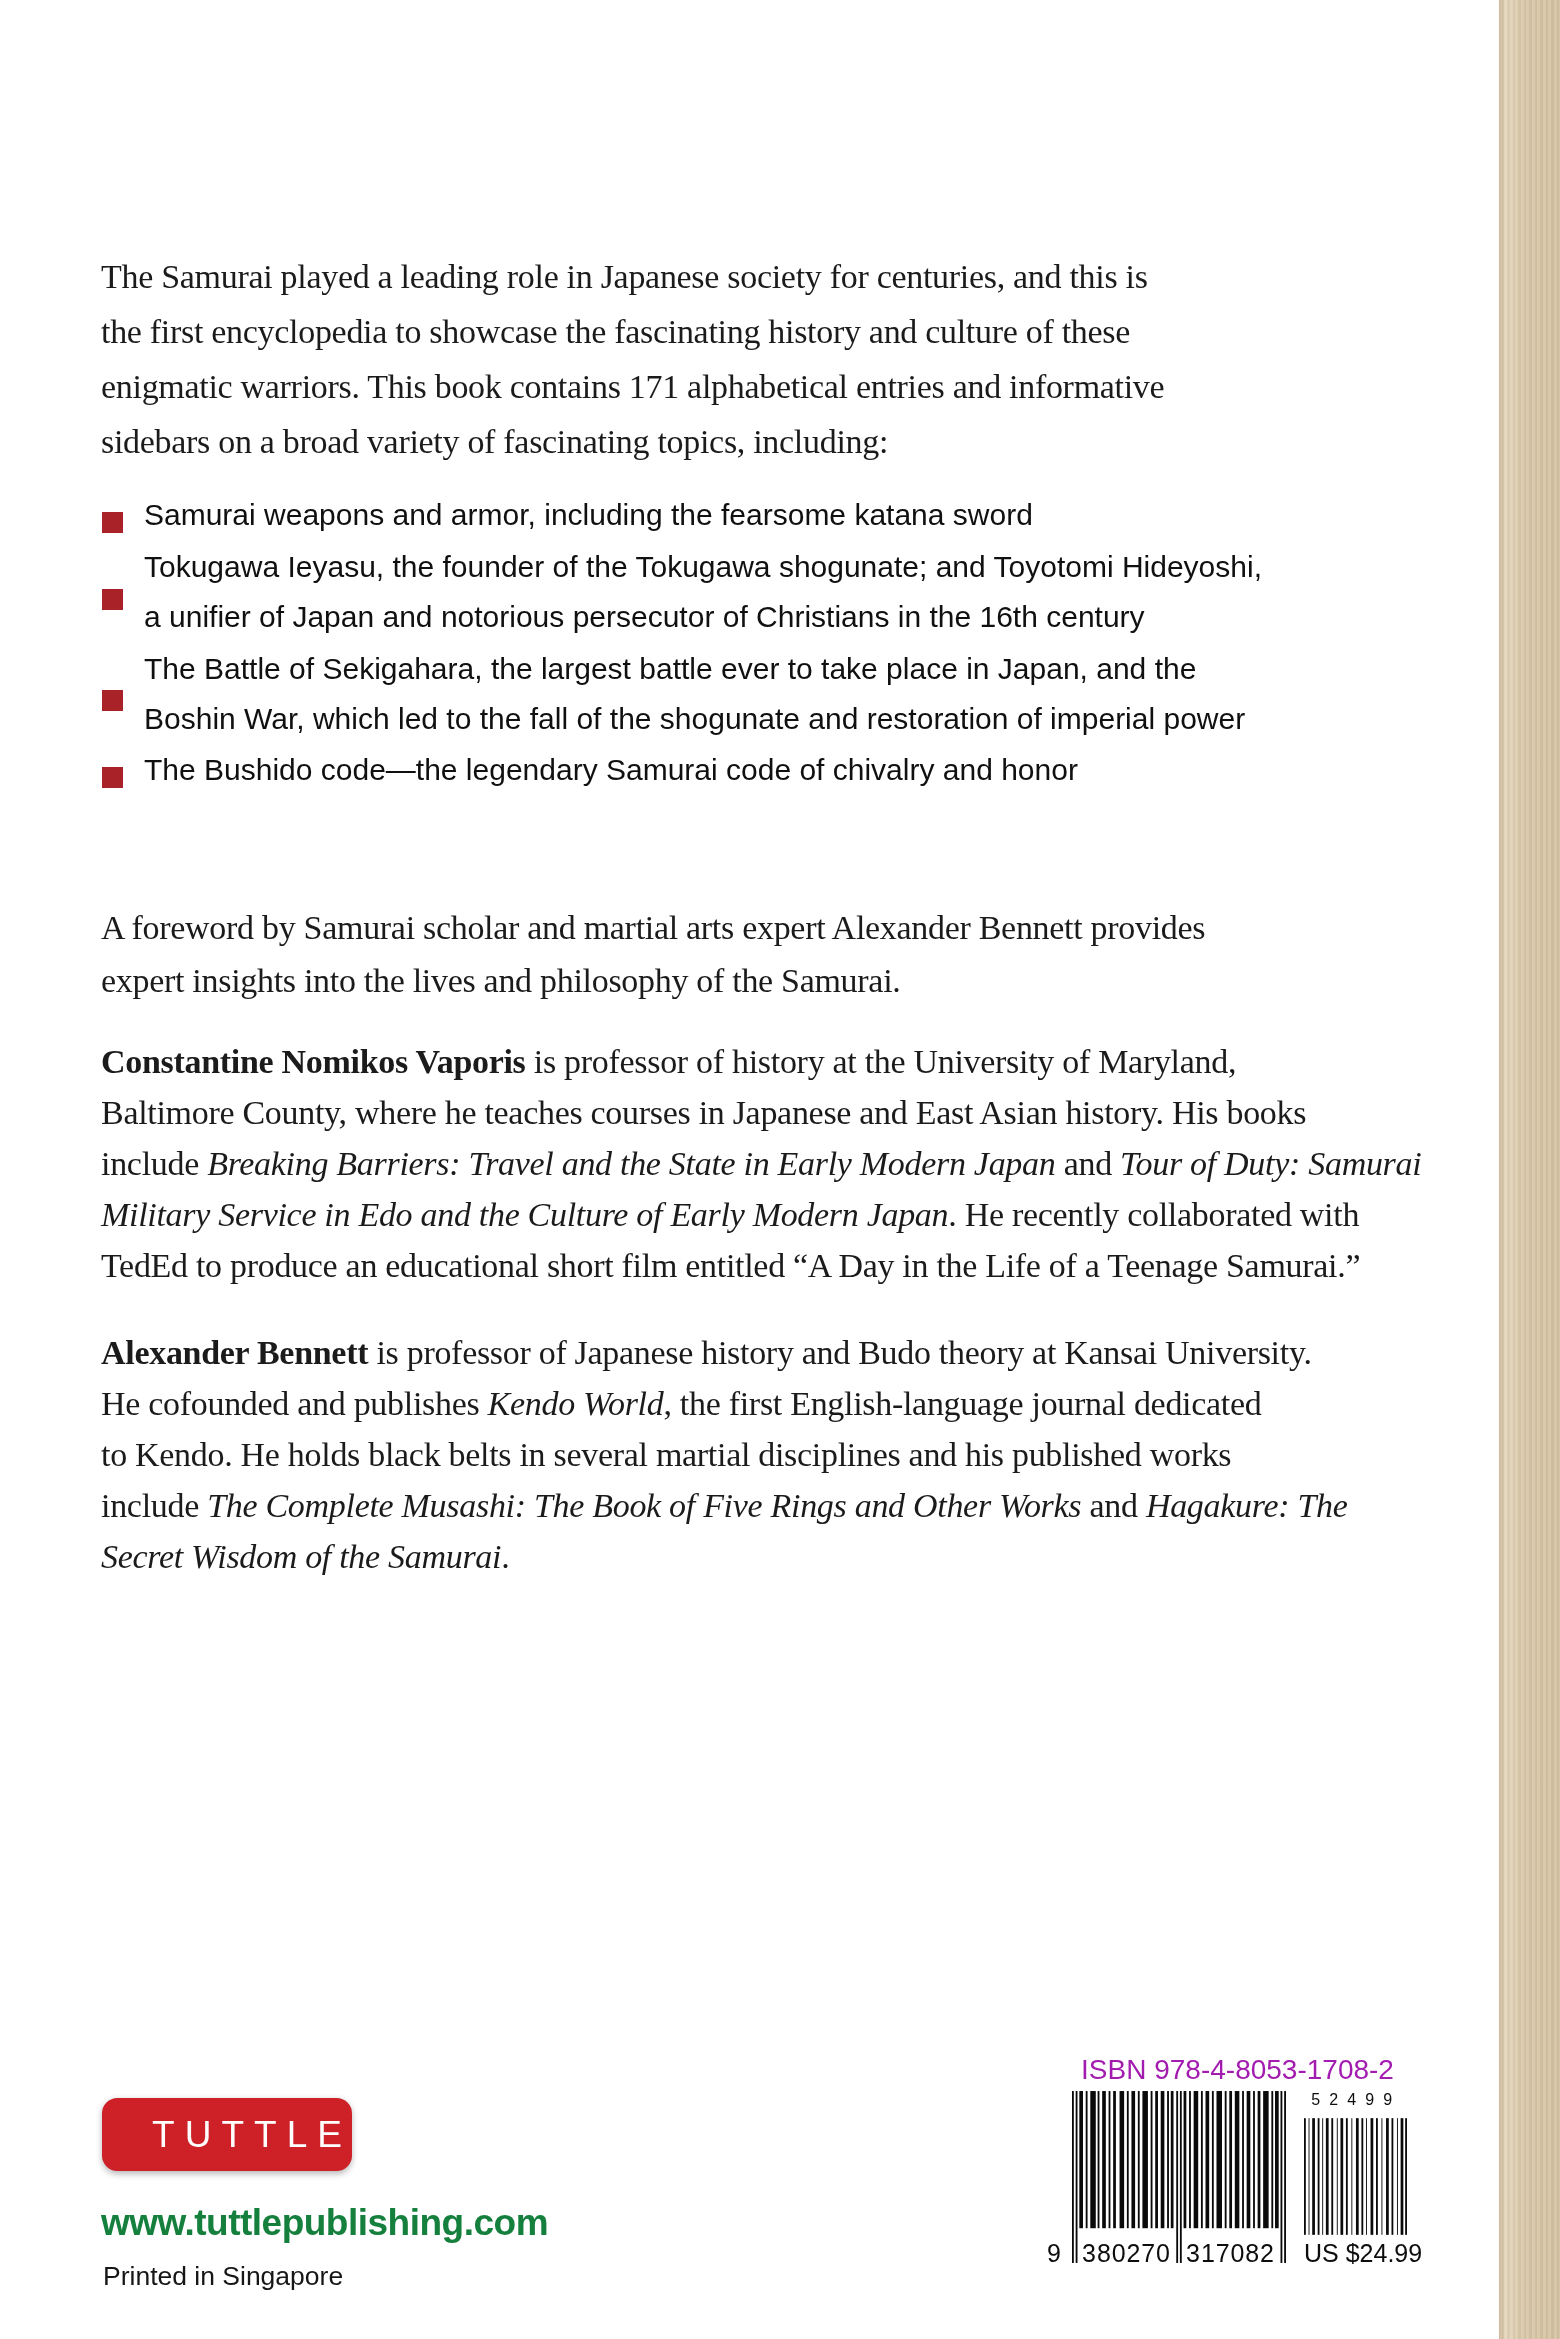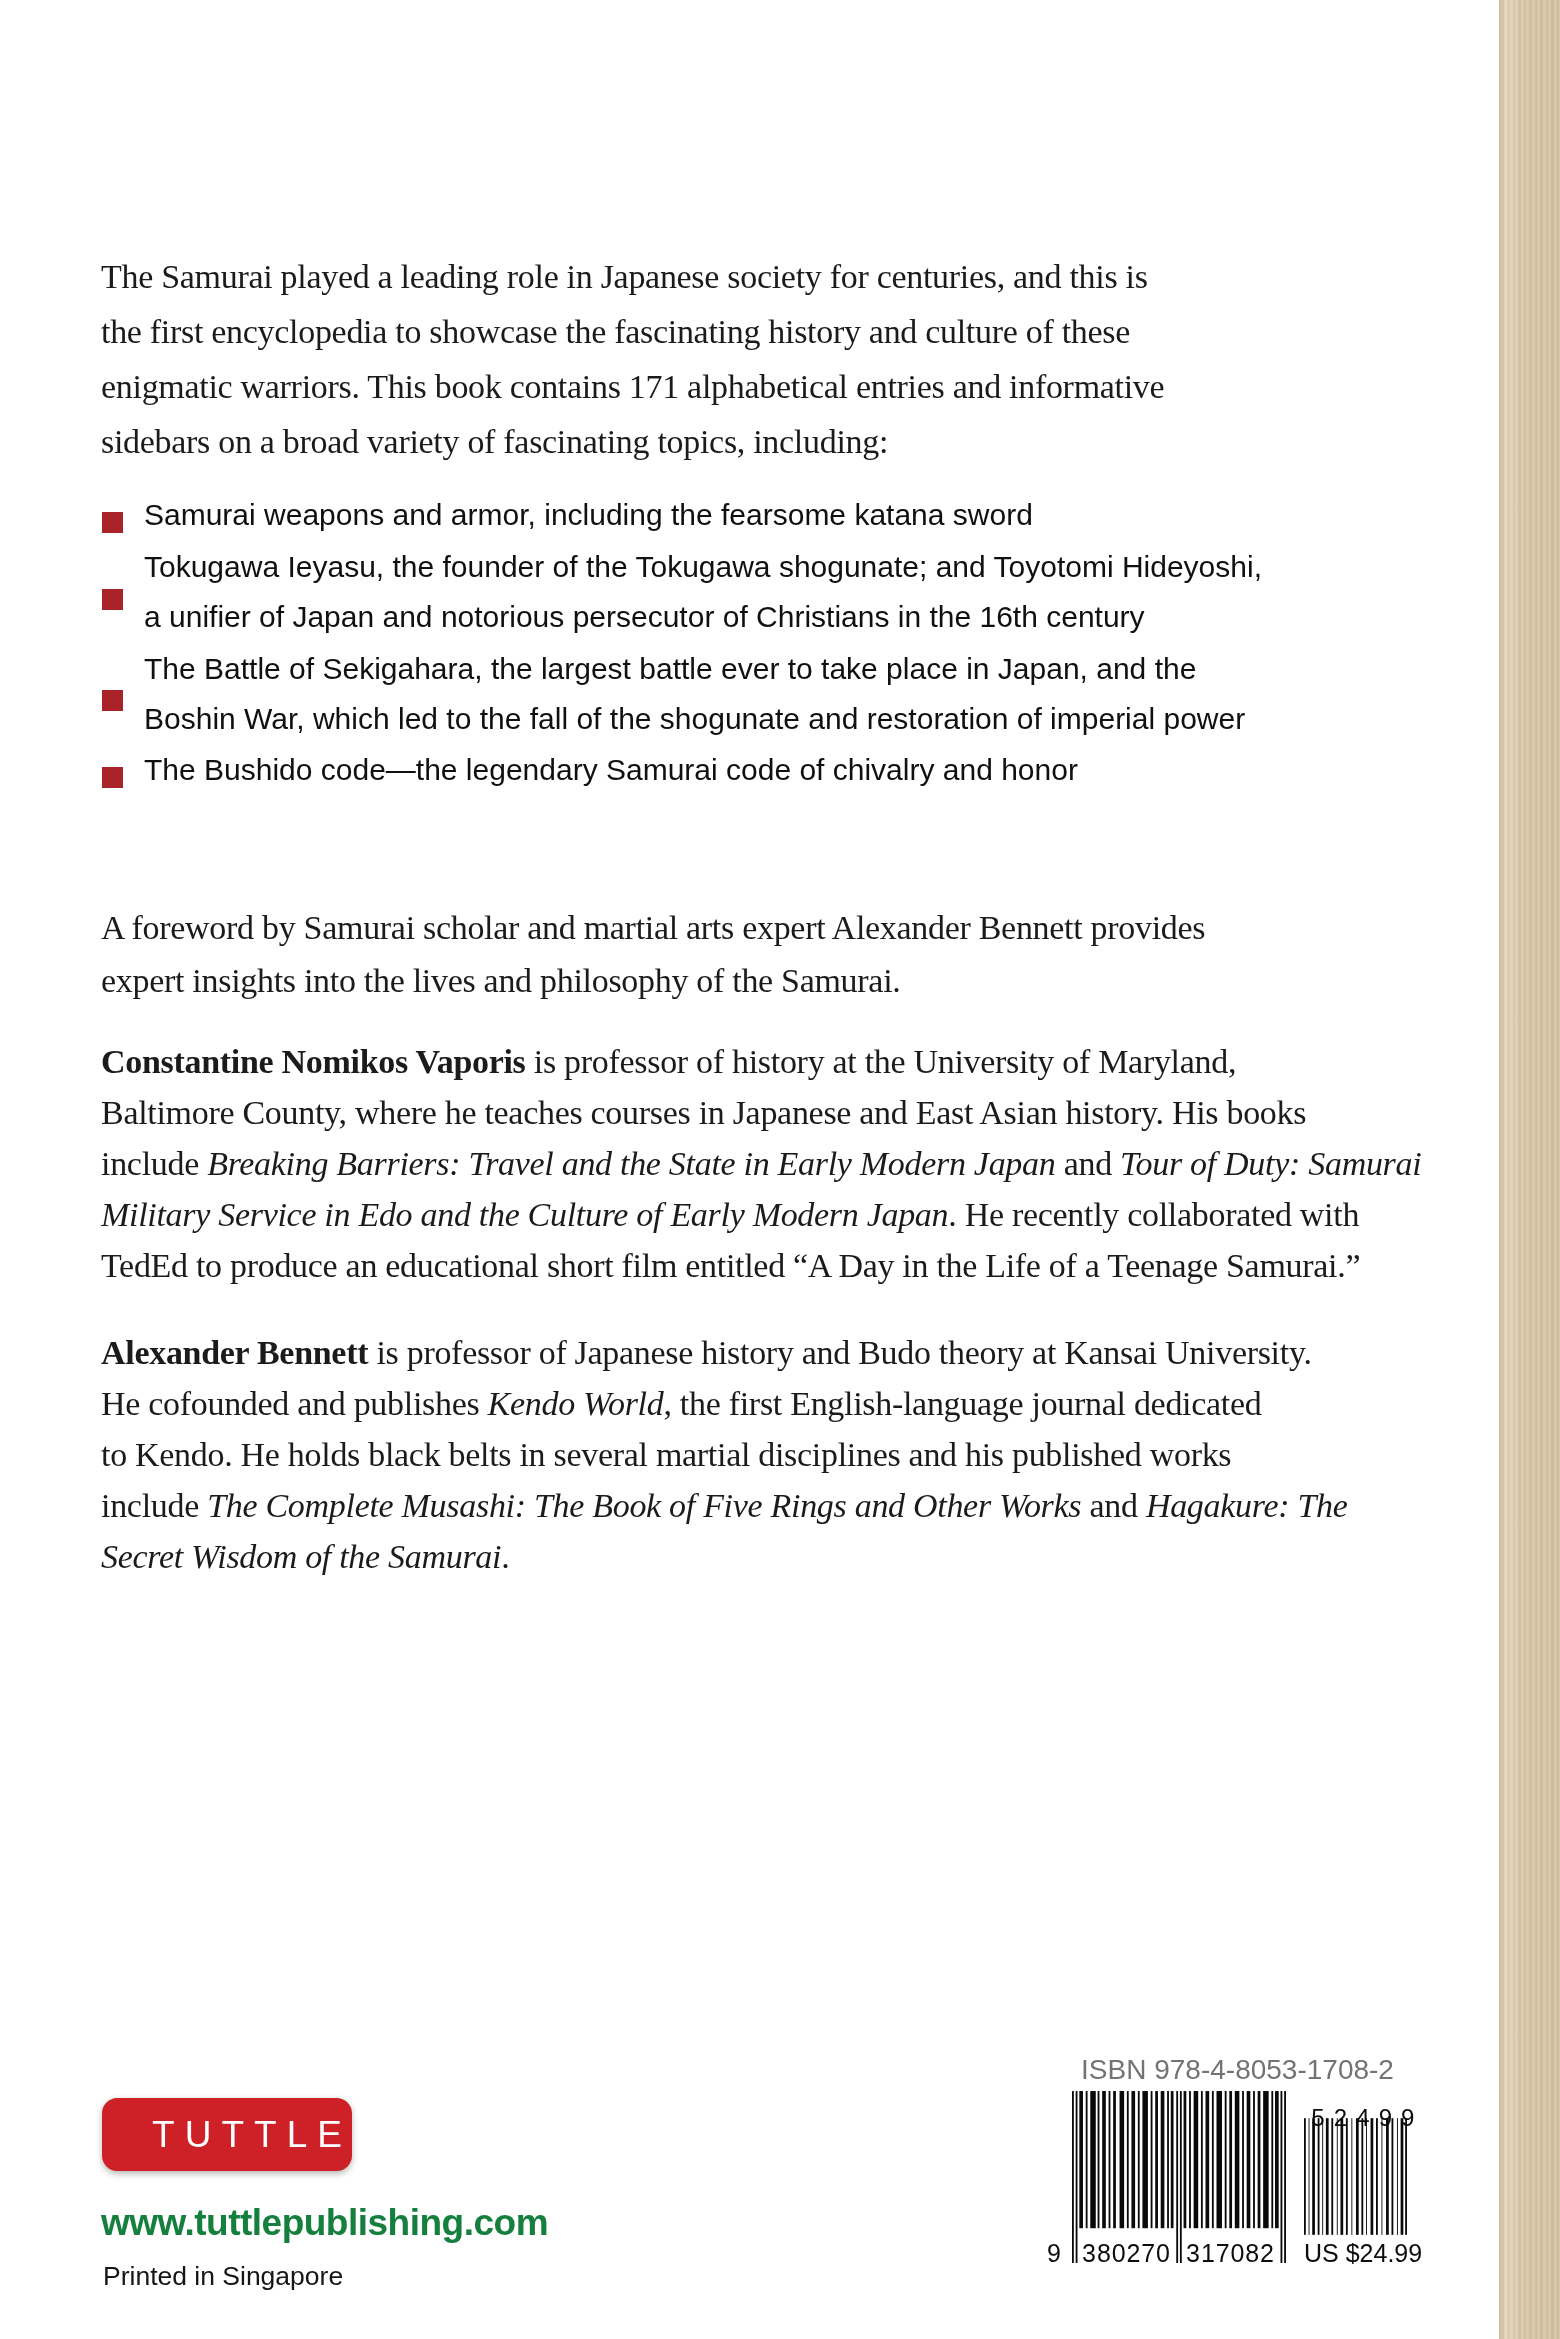--- a/index.html
+++ b/index.html
@@ -32,29 +32,29 @@
     display:flex;align-items:center;justify-content:center;box-shadow:0 2.7px 6.4px rgba(0,0,0,0.28);padding-left:40px;}
   .logo-text{font-family:"Liberation Sans","DejaVu Sans",sans-serif;font-size:37px;color:#ffffff;
     letter-spacing:10px;padding-left:10px;font-weight:normal;}
 
   .url{position:absolute;left:101px;top:2202px;font-family:"Liberation Sans","DejaVu Sans",sans-serif;
     font-weight:bold;font-size:37px;color:#15803d;letter-spacing:-0.5px;}
   .printed{position:absolute;left:103px;top:2261px;font-family:"Liberation Sans","DejaVu Sans",sans-serif;
     font-size:26.5px;color:#161616;}
 
   .isbn-label{position:absolute;left:1055px;top:2054px;width:365px;text-align:center;
-    font-family:"Liberation Sans","DejaVu Sans",sans-serif;font-size:28px;color:#737373;}
+    font-family:"Liberation Sans","DejaVu Sans",sans-serif;font-size:28px;color:#a21caf;}
   .barcode-main{position:absolute;left:1072px;top:2091px;}
   .barcode-addon{position:absolute;left:1304px;top:2118px;}
   .bc-num{position:absolute;font-family:"Liberation Sans","DejaVu Sans",sans-serif;font-size:25px;color:#0d0d0d;}
   .bc-9{left:1047px;top:2239px;}
   .bc-l{left:1081px;top:2239px;width:91px;text-align:center;letter-spacing:0.9px;}
   .bc-r{left:1185px;top:2239px;width:91px;text-align:center;letter-spacing:0.9px;}
-  .addon-code{position:absolute;left:1304px;top:2091px;width:103px;text-align:right;
-    font-family:"Liberation Sans","DejaVu Sans",sans-serif;font-size:24px;color:#0d0d0d;letter-spacing:9.1px;padding-left:7.3px;box-sizing:border-box;margin-top:13px;}
+  .addon-code{position:absolute;left:1304px;top:2091px;width:103px;text-align:left;
+    font-family:"Liberation Sans","DejaVu Sans",sans-serif;font-size:16px;color:#0d0d0d;letter-spacing:9.1px;padding-left:7.3px;box-sizing:border-box;}
   .price{position:absolute;left:1304px;top:2239px;font-family:"Liberation Sans","DejaVu Sans",sans-serif;
     font-size:25px;color:#0d0d0d;}
   .bar{fill:#0a0a0a;}
 </style>
 </head>
 <body>
 
 <div class="page">
   <div class="spine"></div>
 

